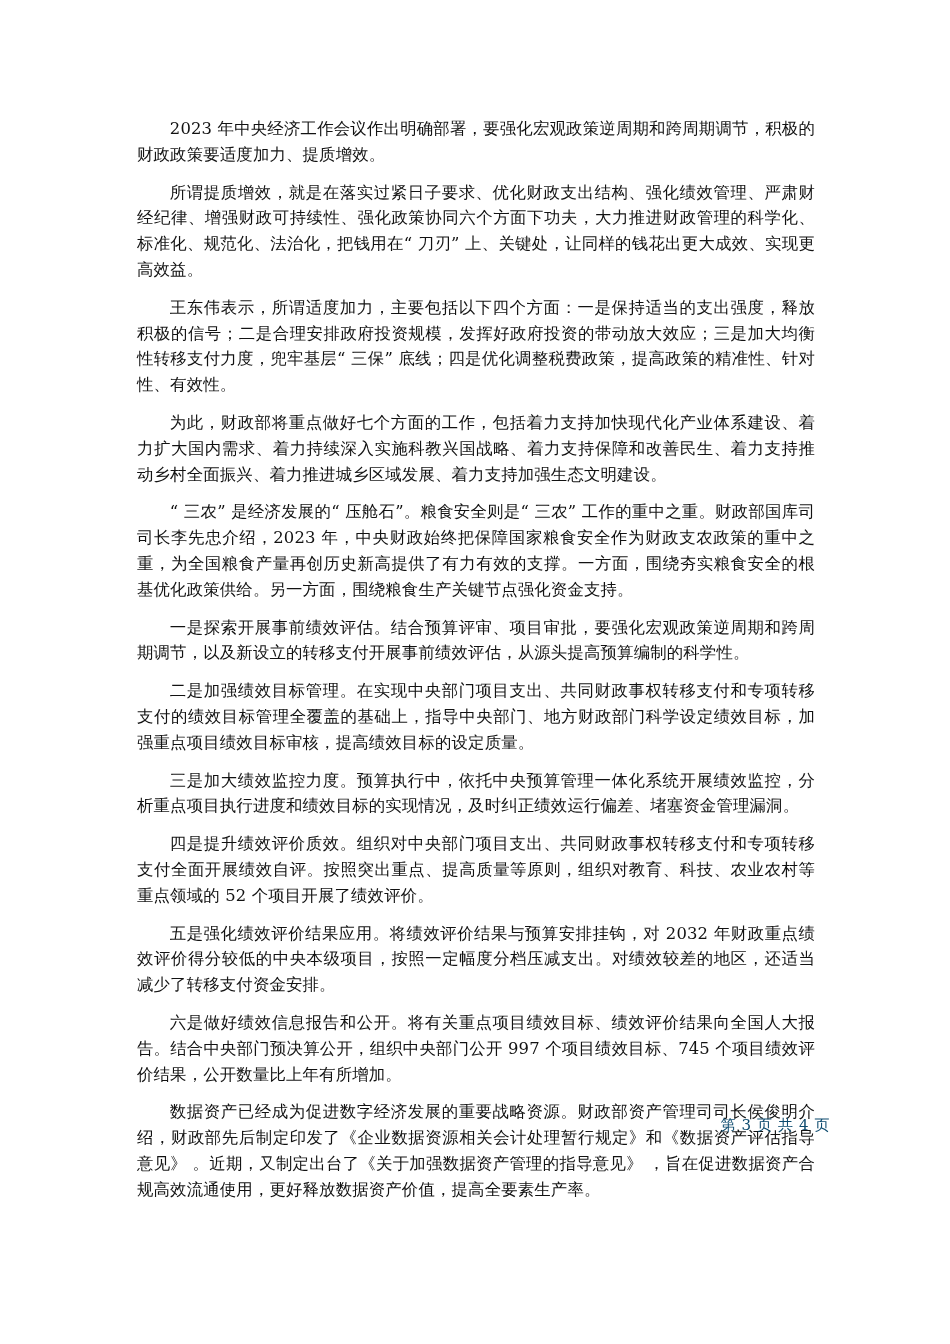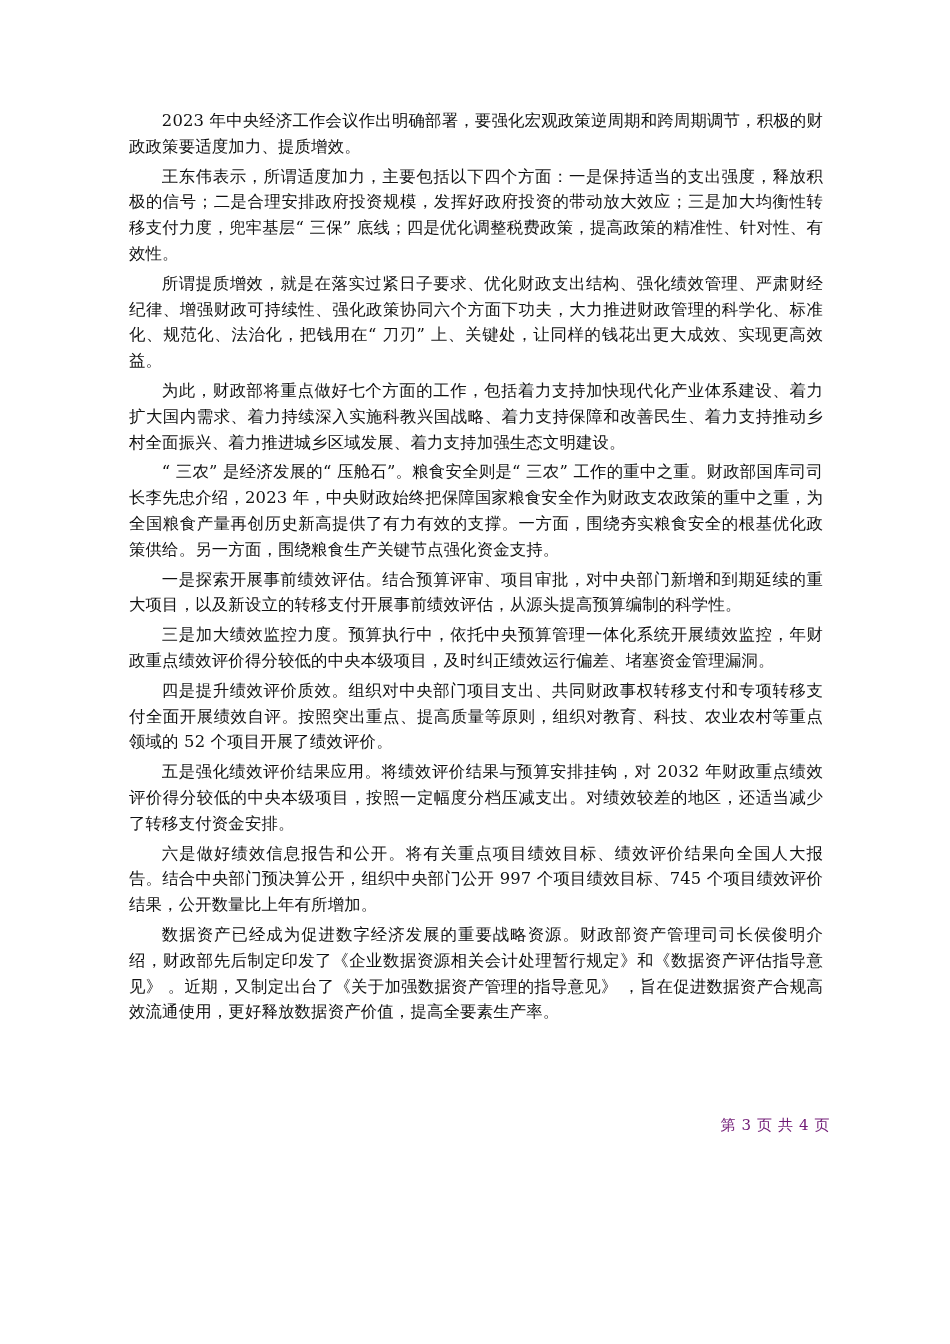--- a/index.html
+++ b/index.html
@@ -24,21 +24,21 @@
     height: 1344px;
     background: #ffffff;
   }
   .doc-body {
     position: absolute;
     left: 125px;
     top: 104px;
     width: 702px;
   }
   .para {
-    margin: 4px;
+    margin: 12px;
     padding: 0;
     font-size: 16.4px;
     line-height: 25.8px;
     text-align: justify;
     text-justify: inter-ideograph;
     text-indent: 2em;
     letter-spacing: 0.01em;
     word-break: break-all;
     color: #121212;
   }
@@ -46,38 +46,39 @@
     text-indent: 2em;
   }
   .footer {
     position: absolute;
     left: 125px;
     top: 1114px;
     width: 705px;
     text-align: right;
     font-size: 15px;
     line-height: 22px;
-    color: #701a75;
+    color: #0c4a6e;
     letter-spacing: 0.04em;
   }
   .footer span { display: inline; }
 </style>
 </head>
 <body>
 
 <div class="page">
 
   <div class="doc-body">
     <p class="para">2023 年中央经济工作会议作出明确部署，要强化宏观政策逆周期和跨周期调节，积极的财政政策要适度加力、提质增效。</p>
+    <p class="para">所谓提质增效，就是在落实过紧日子要求、优化财政支出结构、强化绩效管理、严肃财经纪律、增强财政可持续性、强化政策协同六个方面下功夫，大力推进财政管理的科学化、标准化、规范化、法治化，把钱用在“ 刀刃” 上、关键处，让同样的钱花出更大成效、实现更高效益。</p>
     <p class="para">王东伟表示，所谓适度加力，主要包括以下四个方面：一是保持适当的支出强度，释放积极的信号；二是合理安排政府投资规模，发挥好政府投资的带动放大效应；三是加大均衡性转移支付力度，兜牢基层“ 三保” 底线；四是优化调整税费政策，提高政策的精准性、针对性、有效性。</p>
-    <p class="para">所谓提质增效，就是在落实过紧日子要求、优化财政支出结构、强化绩效管理、严肃财经纪律、增强财政可持续性、强化政策协同六个方面下功夫，大力推进财政管理的科学化、标准化、规范化、法治化，把钱用在“ 刀刃” 上、关键处，让同样的钱花出更大成效、实现更高效益。</p>
     <p class="para">为此，财政部将重点做好七个方面的工作，包括着力支持加快现代化产业体系建设、着力扩大国内需求、着力持续深入实施科教兴国战略、着力支持保障和改善民生、着力支持推动乡村全面振兴、着力推进城乡区域发展、着力支持加强生态文明建设。</p>
     <p class="para">“ 三农” 是经济发展的“ 压舱石”。粮食安全则是“ 三农” 工作的重中之重。财政部国库司司长李先忠介绍，2023 年，中央财政始终把保障国家粮食安全作为财政支农政策的重中之重，为全国粮食产量再创历史新高提供了有力有效的支撑。一方面，围绕夯实粮食安全的根基优化政策供给。另一方面，围绕粮食生产关键节点强化资金支持。</p>
-    <p class="para">一是探索开展事前绩效评估。结合预算评审、项目审批，对中央部门新增和到期延续的重大项目，以及新设立的转移支付开展事前绩效评估，从源头提高预算编制的科学性。</p>
-    <p class="para">三是加大绩效监控力度。预算执行中，依托中央预算管理一体化系统开展绩效监控，年财政重点绩效评价得分较低的中央本级项目，及时纠正绩效运行偏差、堵塞资金管理漏洞。</p>
+    <p class="para">一是探索开展事前绩效评估。结合预算评审、项目审批，要强化宏观政策逆周期和跨周期调节，以及新设立的转移支付开展事前绩效评估，从源头提高预算编制的科学性。</p>
+    <p class="para">二是加强绩效目标管理。在实现中央部门项目支出、共同财政事权转移支付和专项转移支付的绩效目标管理全覆盖的基础上，指导中央部门、地方财政部门科学设定绩效目标，加强重点项目绩效目标审核，提高绩效目标的设定质量。</p>
+    <p class="para">三是加大绩效监控力度。预算执行中，依托中央预算管理一体化系统开展绩效监控，分析重点项目执行进度和绩效目标的实现情况，及时纠正绩效运行偏差、堵塞资金管理漏洞。</p>
     <p class="para">四是提升绩效评价质效。组织对中央部门项目支出、共同财政事权转移支付和专项转移支付全面开展绩效自评。按照突出重点、提高质量等原则，组织对教育、科技、农业农村等重点领域的 52 个项目开展了绩效评价。</p>
     <p class="para">五是强化绩效评价结果应用。将绩效评价结果与预算安排挂钩，对 2032 年财政重点绩效评价得分较低的中央本级项目，按照一定幅度分档压减支出。对绩效较差的地区，还适当减少了转移支付资金安排。</p>
     <p class="para">六是做好绩效信息报告和公开。将有关重点项目绩效目标、绩效评价结果向全国人大报告。结合中央部门预决算公开，组织中央部门公开 997 个项目绩效目标、745 个项目绩效评价结果，公开数量比上年有所增加。</p>
     <p class="para">数据资产已经成为促进数字经济发展的重要战略资源。财政部资产管理司司长侯俊明介绍，财政部先后制定印发了《企业数据资源相关会计处理暂行规定》和《数据资产评估指导意见》 。近期，又制定出台了《关于加强数据资产管理的指导意见》 ，旨在促进数据资产合规高效流通使用，更好释放数据资产价值，提高全要素生产率。</p>
   </div>
 
   <div class="footer">
     <span>第 3 页  共 4 页</span>
   </div>
 

